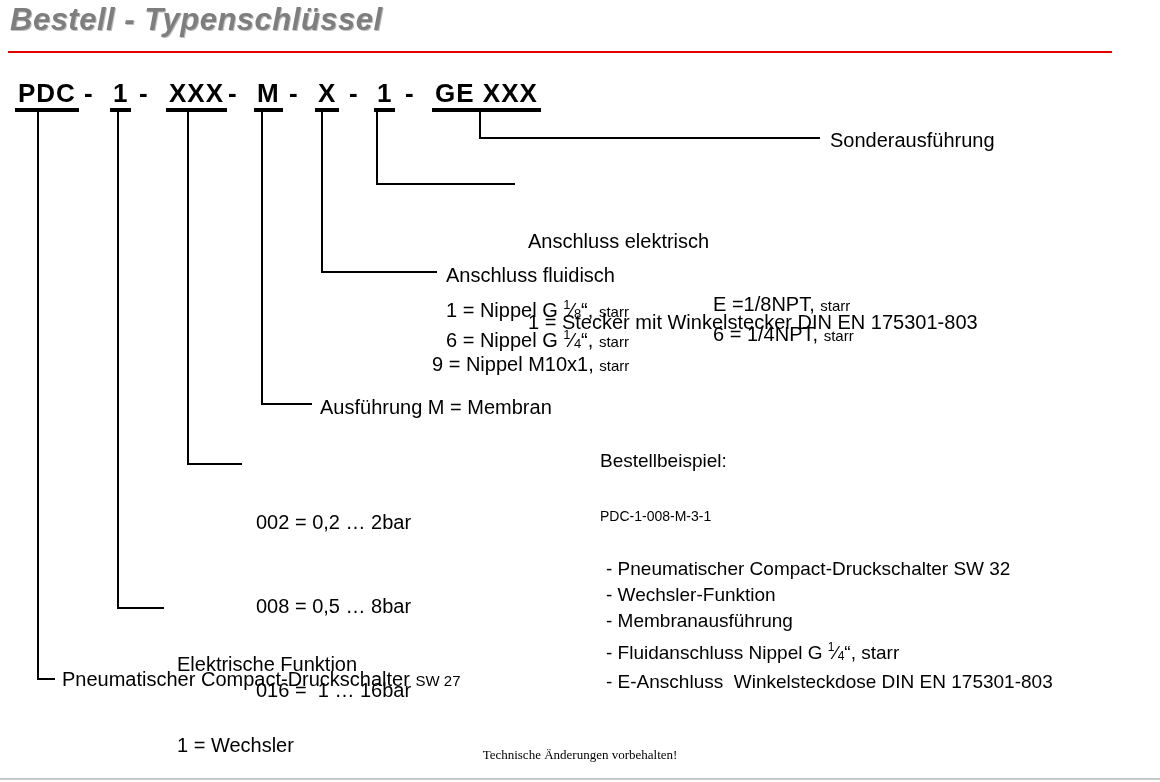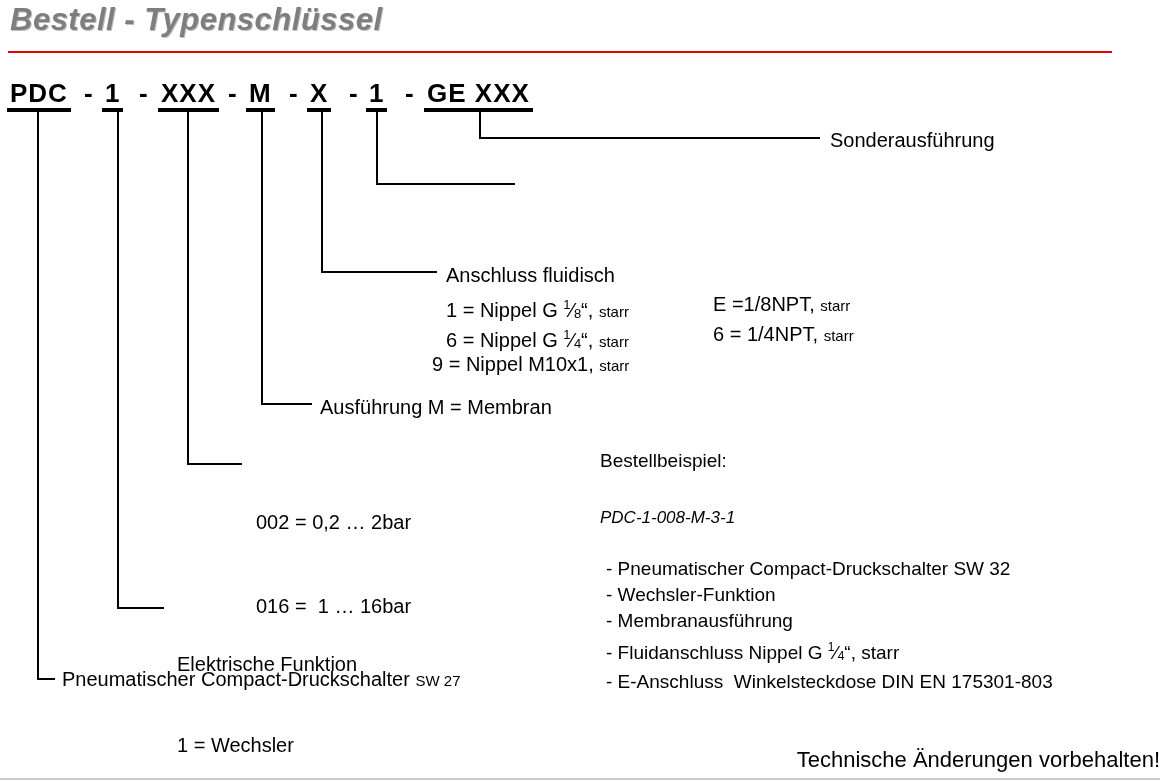--- a/index.html
+++ b/index.html
@@ -6,37 +6,37 @@
   .page{position:relative;width:1160px;height:782px;background:#ffffff;
         font-family:"Liberation Sans",sans-serif;color:#000;overflow:hidden;}
 
   .title{position:absolute;left:10px;top:2px;font-size:31px;font-weight:bold;
          font-style:italic;color:#7e7e7e;letter-spacing:.5px;
          text-shadow:1px 1px 0 rgba(110,110,110,.45);}
   .rule-red{position:absolute;left:8px;top:51px;width:1104px;height:2px;background:#e60000;}
   .rule-gray{position:absolute;left:0;top:778px;width:1160px;height:2px;background:#c9c9c9;}
 
   .seg{position:absolute;top:80px;font-size:26px;font-weight:bold;line-height:26px;
-       letter-spacing:1px;border-bottom:4px solid #000;padding:0 3px 2px 3px;white-space:pre;}
+       letter-spacing:1px;border-bottom:4px solid #000;padding:0 3px 2px 3px;white-space:pre;margin-left:8px;}
   .dash{position:absolute;top:80px;font-size:26px;font-weight:bold;line-height:26px;}
 
   .vline{position:absolute;width:2px;background:#000;}
   .hline{position:absolute;height:2px;background:#000;}
 
   .lbl{position:absolute;font-size:20px;line-height:27px;white-space:pre;}
   .small{font-size:15px;}
   .fr-n{font-size:13px;vertical-align:8px;}
   .fr-d{font-size:13px;vertical-align:-1px;}
 
   .bb-title{position:absolute;left:600px;top:450px;font-size:19px;font-weight:normal;}
-  .bb-code{position:absolute;left:600px;top:508px;font-size:17px;font-style:italic;}
+  .bb-code{position:absolute;left:600px;top:508px;font-size:14px;}
   .bb-items{position:absolute;left:606px;top:556px;font-size:19px;line-height:26px;}
   .bb-item{white-space:pre;}
 
-  .footer{position:absolute;left:0;top:747px;width:100%;text-align:right;font-size:22px;}
+  .footer{position:absolute;left:0;top:747px;width:100%;text-align:center;font-size:13px;font-family:Liberation Serif, serif;}
 </style>
 </head>
 <body>
 
 <div class="page">
 
   <div class="title">Bestell - Typenschlüssel</div>
   <div class="rule-red"></div>
 
   <span class="seg" style="left:7px">PDC</span>
@@ -69,35 +69,40 @@
   <div class="hline" style="left:321px;top:271px;width:116px"></div>
 
   <div class="vline" style="left:376px;top:112px;height:73px"></div>
   <div class="hline" style="left:376px;top:183px;width:139px"></div>
 
   <div class="vline" style="left:479px;top:112px;height:27px"></div>
   <div class="hline" style="left:479px;top:137px;width:341px"></div>
 
   <div class="lbl" style="left:830px;top:127px">Sonderausführung</div>
 
+  <div class="lbl" style="left:528px;top:174px">
+    <div>Anschluss elektrisch</div>
+    <div>1 = Stecker mit Winkelstecker DIN EN 175301-803</div>
+  </div>
 
   <div class="lbl" style="left:446px;top:262px">Anschluss fluidisch</div>
 
   <div class="lbl" style="left:446px;top:291px"><span>1 = Nippel G </span><span class="fr-n">1</span>⁄<span class="fr-d">8</span><span>“,</span> <span class="small">starr</span></div>
   <div class="lbl" style="left:713px;top:291px"><span>E =1/8NPT,</span> <span class="small">starr</span></div>
 
   <div class="lbl" style="left:446px;top:321px"><span>6 = Nippel G </span><span class="fr-n">1</span>⁄<span class="fr-d">4</span><span>“,</span> <span class="small">starr</span></div>
   <div class="lbl" style="left:713px;top:321px"><span>6 = 1/4NPT,</span> <span class="small">starr</span></div>
 
   <div class="lbl" style="left:432px;top:351px"><span>9 = Nippel M10x1,</span> <span class="small">starr</span></div>
 
   <div class="lbl" style="left:320px;top:394px">Ausführung M = Membran</div>
 
   <div class="lbl" style="left:256px;top:452px;line-height:28px">
     <div>002 = 0,2 … 2bar</div>
+    <div>008 = 0,5 … 8bar</div>
     <div>016 =  1 … 16bar</div>
   </div>
 
   <div class="lbl" style="left:177px;top:597px">
     <div>Elektrische Funktion</div>
     <div>1 = Wechsler</div>
   </div>
 
   <div class="lbl" style="left:62px;top:666px"><span>Pneumatischer Compact-Druckschalter </span><span class="small">SW 27</span></div>
 

